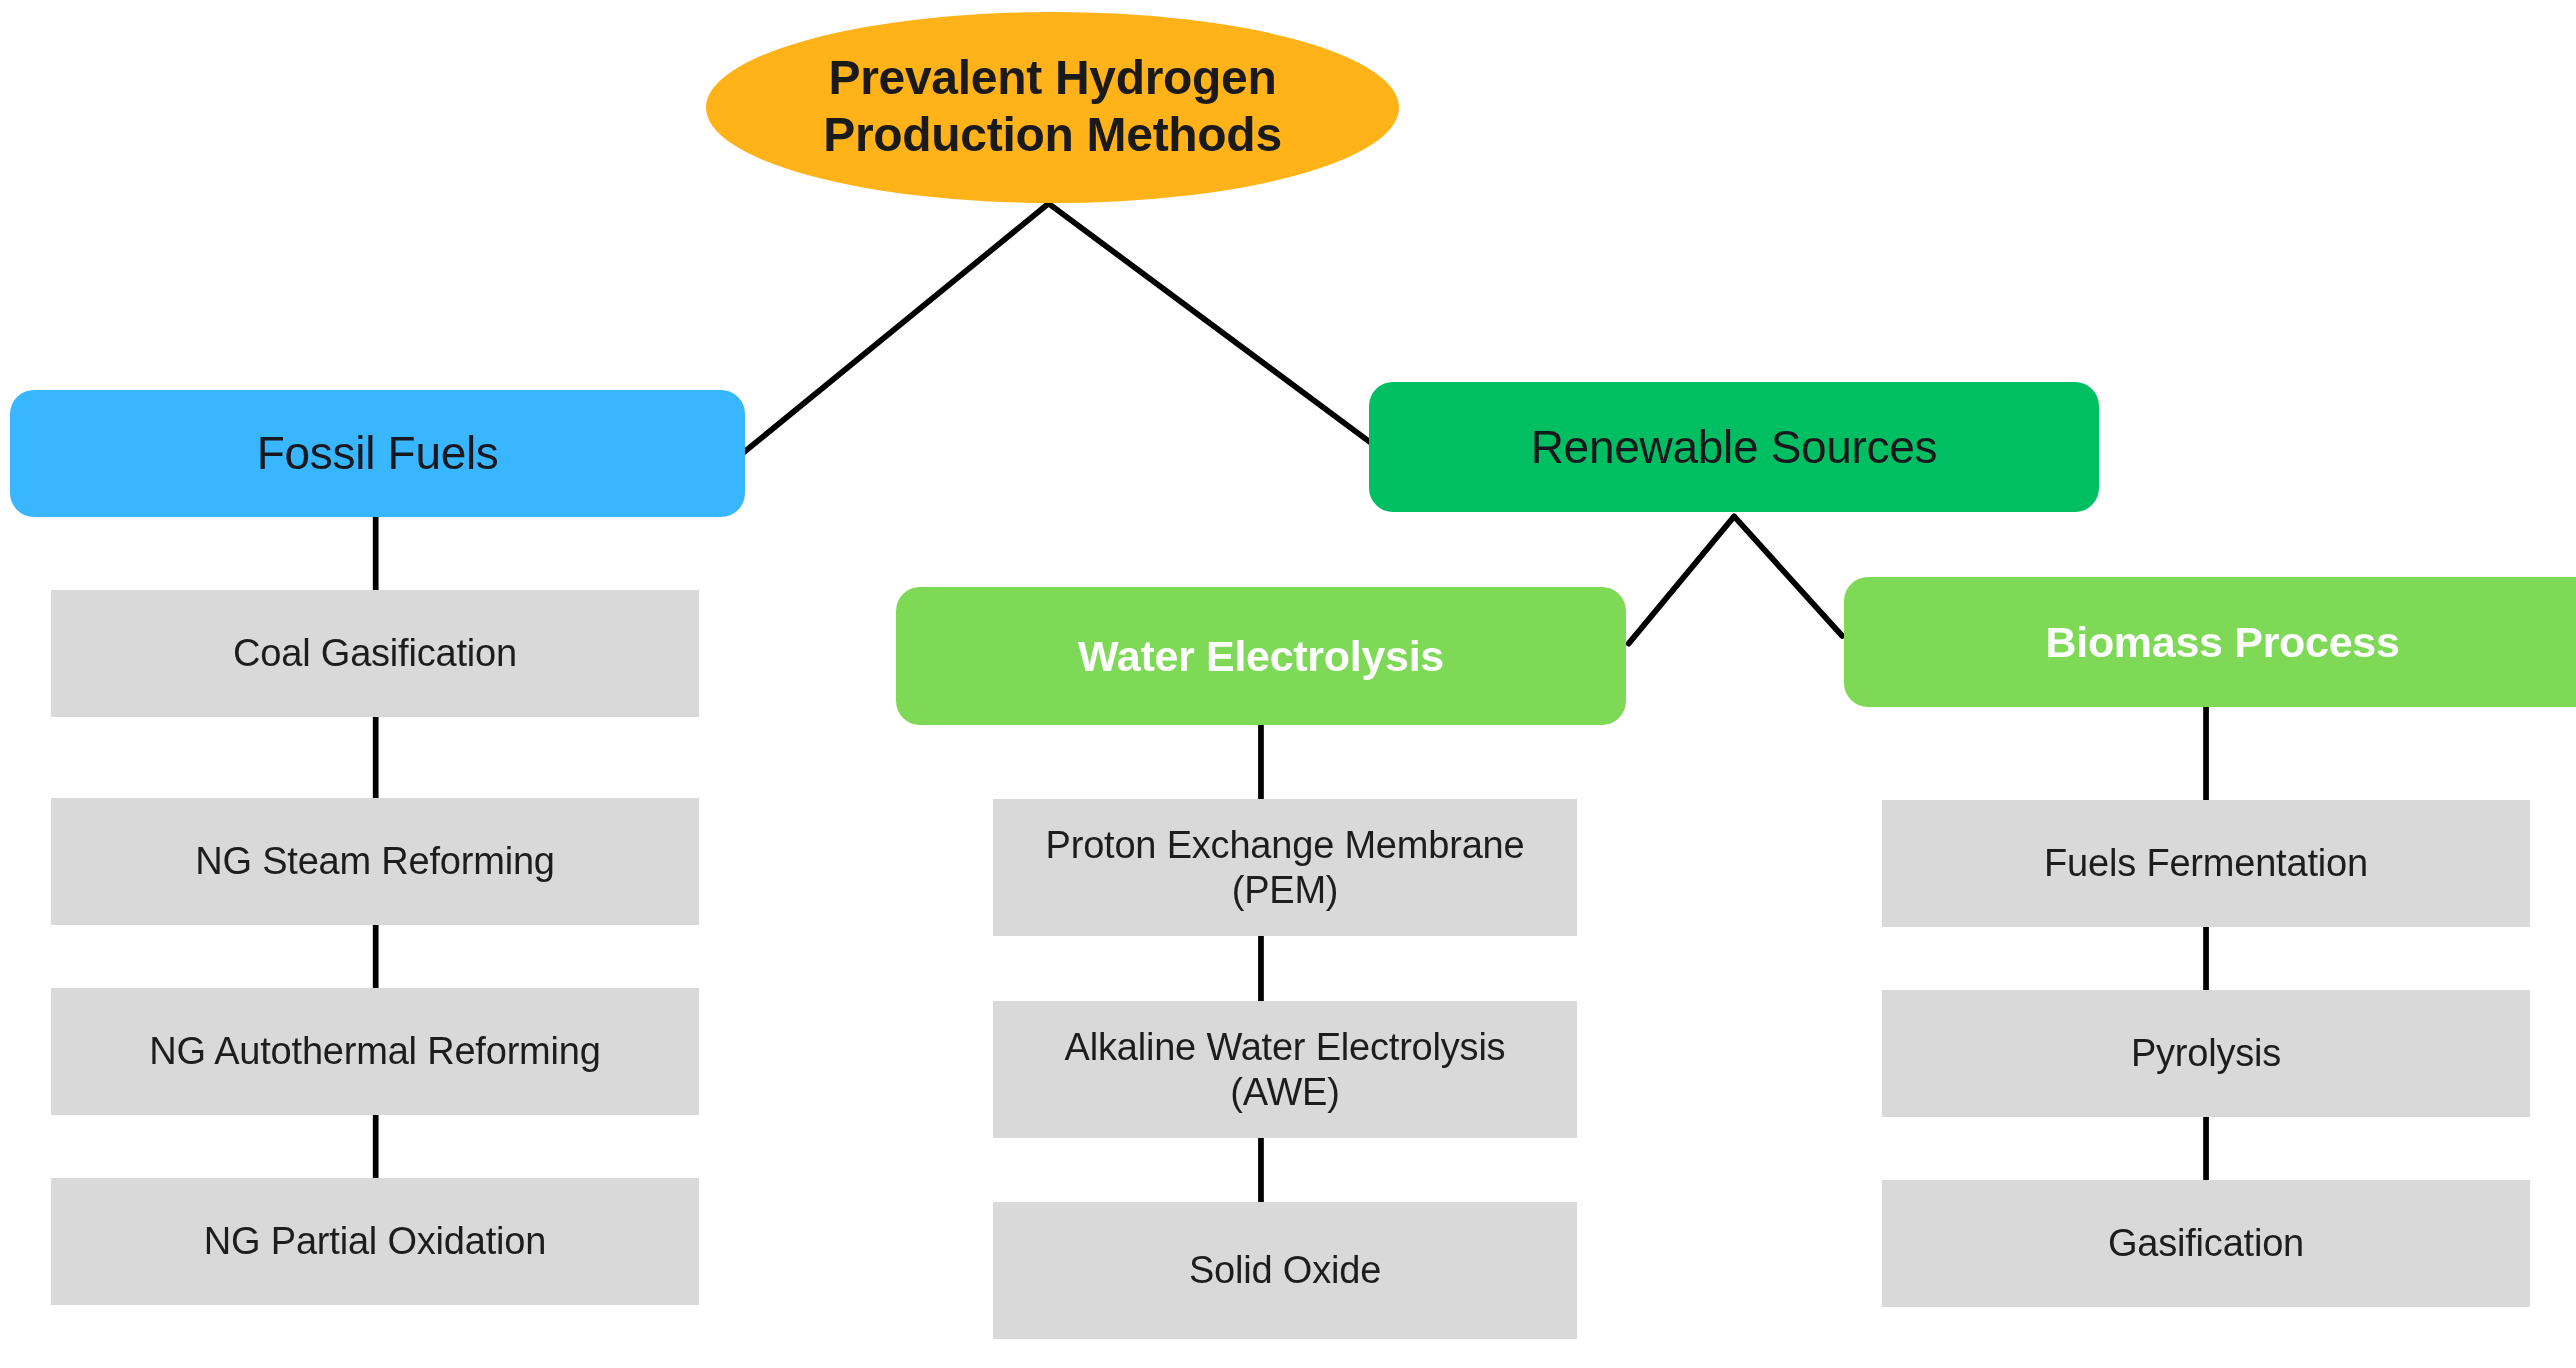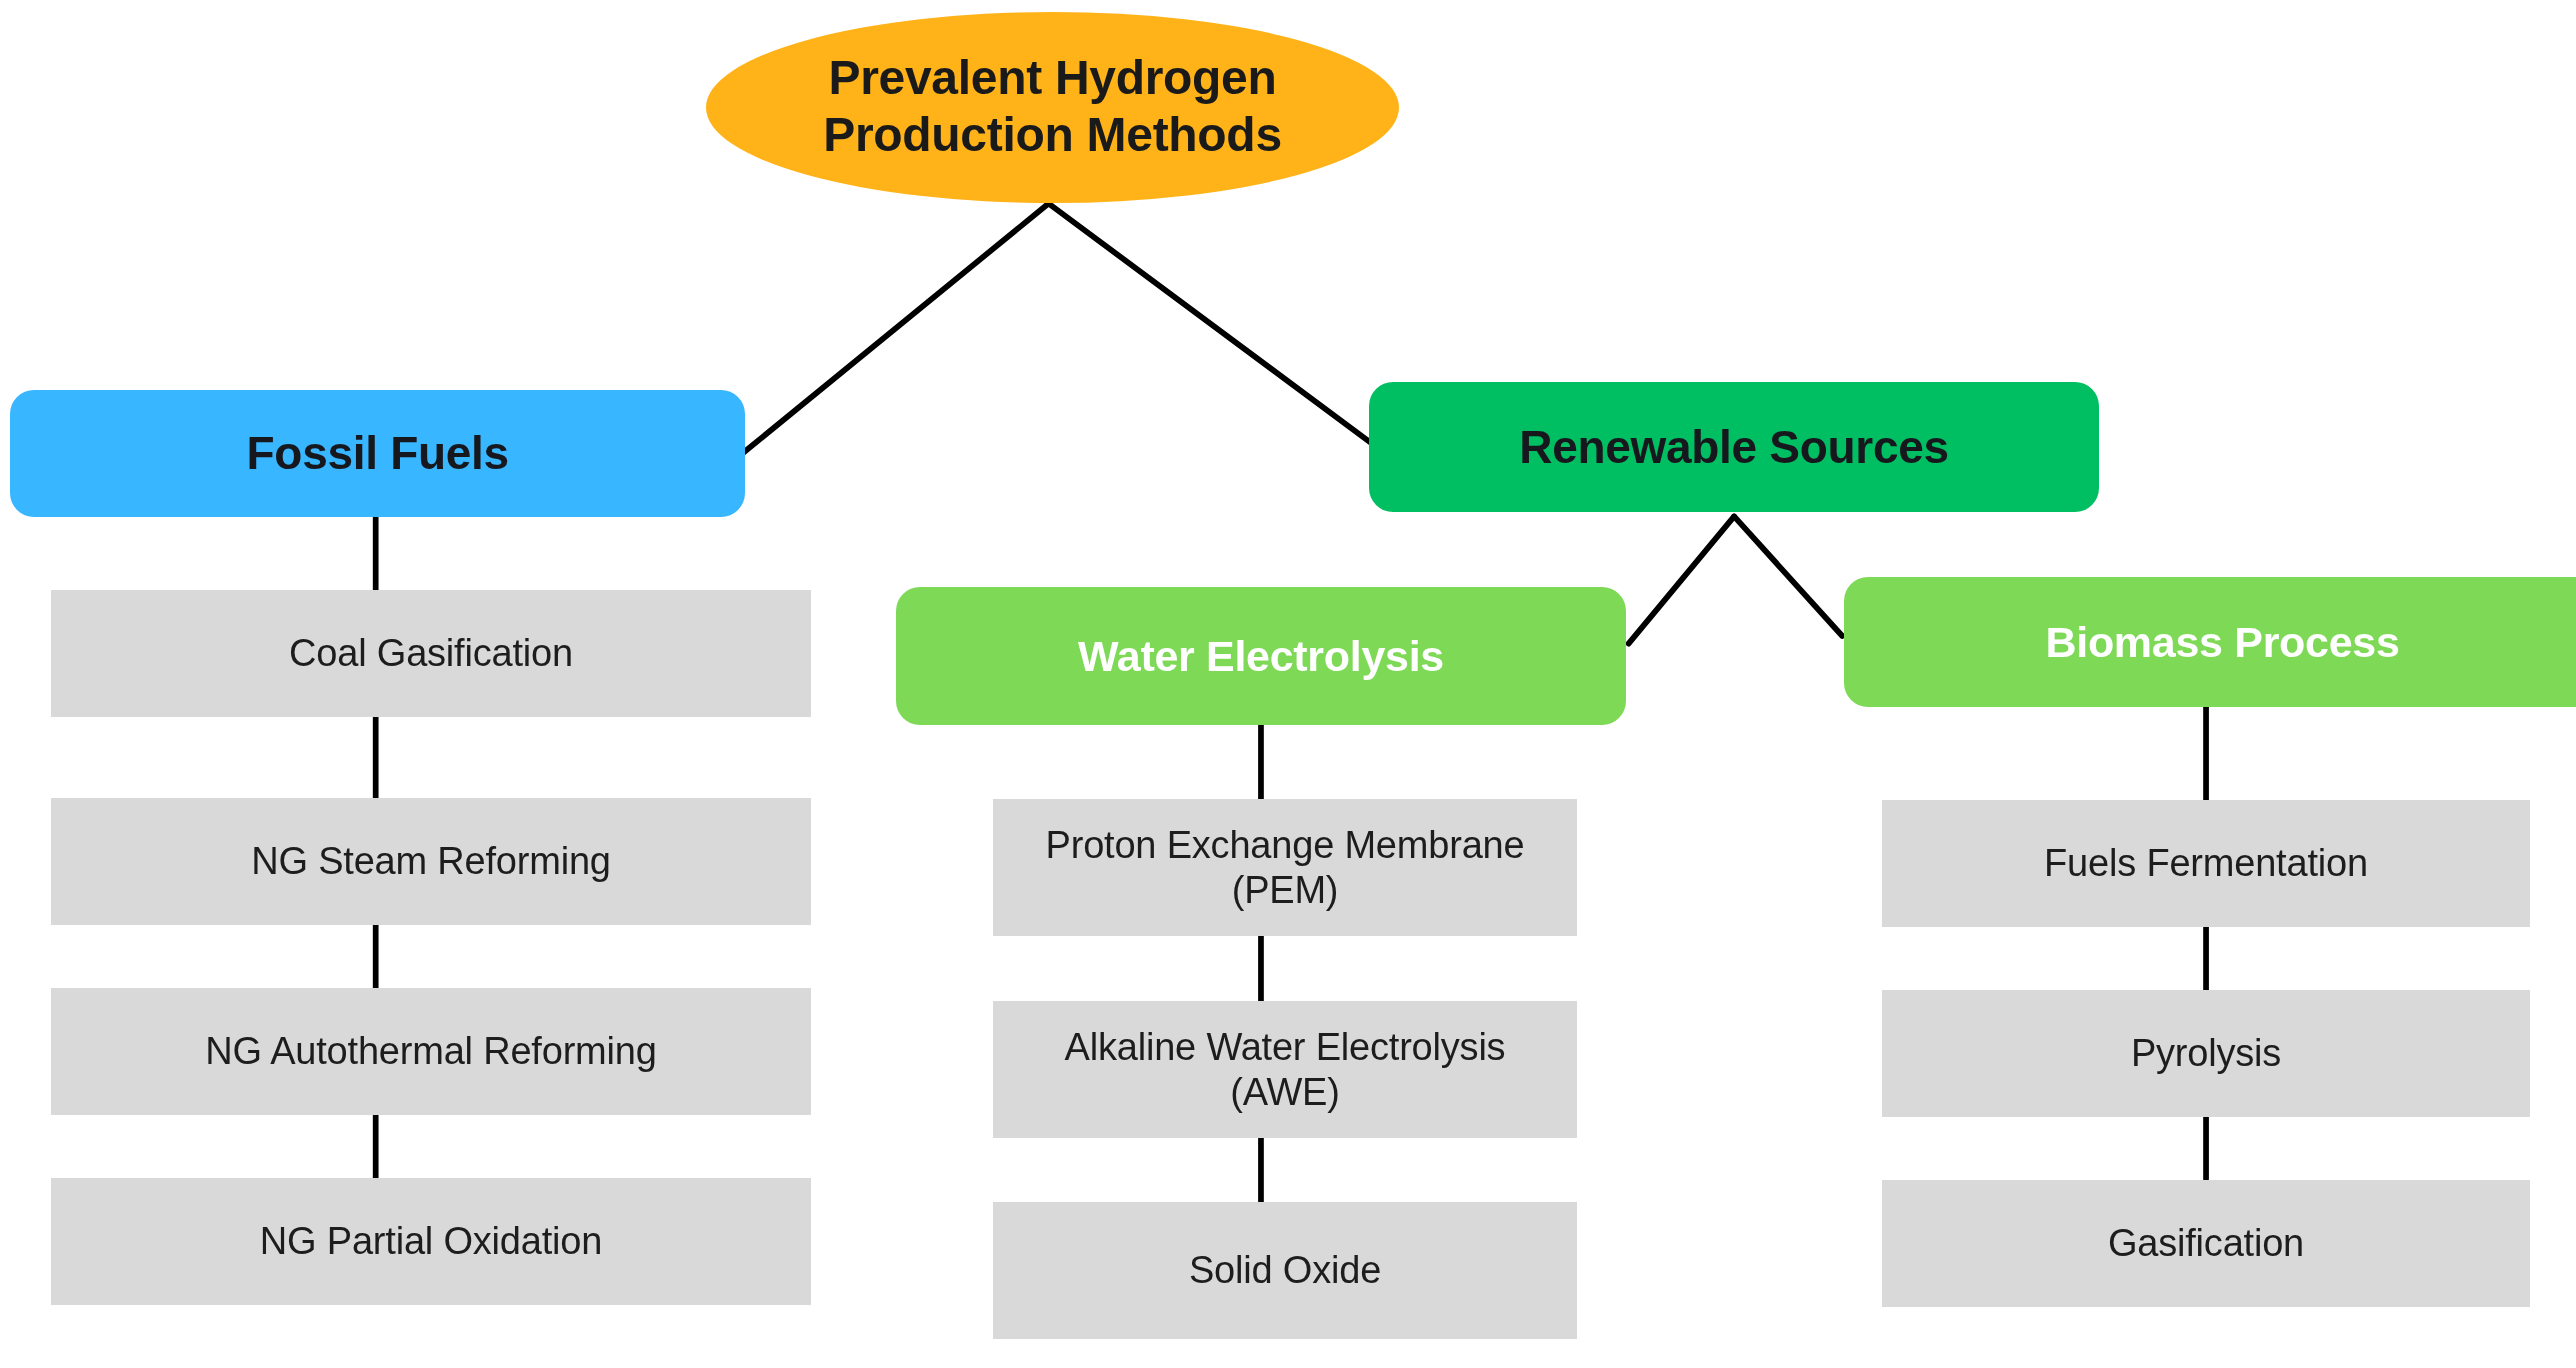--- a/index.html
+++ b/index.html
@@ -53,21 +53,21 @@
     color: #1a1a1a;
     font-size: 48px;
     font-weight: 700;
     letter-spacing: -0.3px;
   }
 
   
   .cat-node {
     border-radius: 24px;
     font-size: 46px;
-    font-weight: 700;
+    font-weight: 400;
     letter-spacing: -0.3px;
   }
   .cat-fossil {
     left: 10.2px;
     top: 390px;
     width: 735px;
     height: 127px;
     background: #38B6FF;
     color: #16181d;
   }
@@ -104,21 +104,21 @@
 
   
   .leaf-node {
     background: #d9d9d9;
     color: #1d1d1d;
     font-size: 38px;
     font-weight: 400;
     border-radius: 0;
     letter-spacing: -0.2px;
   }
-  .col-left  { left: 51px;   width: 760px; justify-content: center; }
+  .col-left  { left: 51px;   width: 648px; justify-content: center; }
   .col-mid   { left: 962px; width: 584px; margin-left: 31px; }
   .col-right { left: 1882px; width: 648px; }
 
   .row-1 { top: 590px;  height: 127px; }
   .row-2 { top: 798px; height: 127px; }
   .row-3 { top: 988px; height: 127px; }
   .row-4 { top: 1178px; height: 127px; }
 
   .col-mid.row-1 { top: 799px; height: 137px; }
   .col-mid.row-2 { top: 1001px; height: 137px; }

